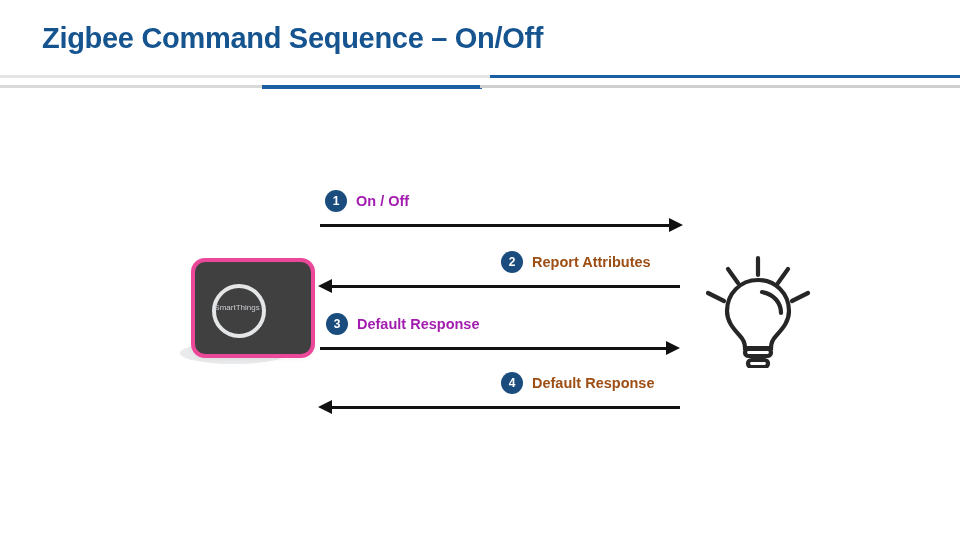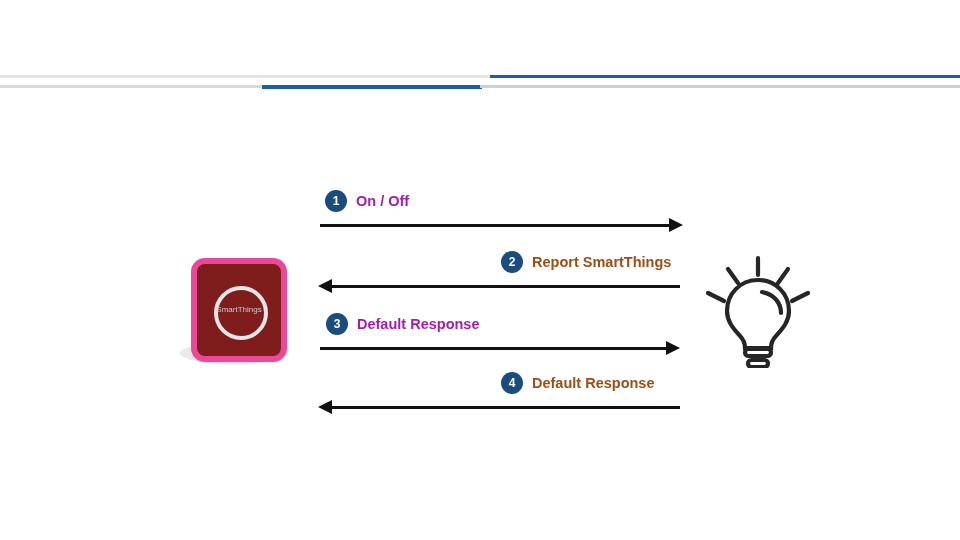--- a/index.html
+++ b/index.html
@@ -84,24 +84,25 @@
     height: 22px;
     background: #e9eaec;
     border-radius: 50%;
   }
   #hub-body {
     position: absolute;
     left: 13px;
     top: 10px;
     width: 84px;
     height: 92px;
-    background: #7f1d1d;
-    border: 6px solid #ec4899;
+    background: #404040;
+    border: 4px solid #ec4899;
     border-radius: 14px;
     box-shadow: 0 2px 4px rgba(0,0,0,0.04);
+    padding-left: 32px;
   }
   #hub-ring {
     position: absolute;
     left: 17px;
     top: 22px;
     width: 46px;
     height: 46px;
     border: 4px solid #e4e6e8;
     border-radius: 50%;
   }
@@ -185,20 +186,21 @@
     border-left: 14px solid #111111;
   }
   .arrow-head.left {
     border-right: 14px solid #111111;
   }
 </style>
 </head>
 <body>
 
 <div id="slide-header">
+  <div id="page-title">Zigbee Command Sequence – On/Off</div>
 
   <div class="rule" id="rule-top-grey"></div>
   <div class="rule" id="rule-top-blue"></div>
   <div class="rule" id="rule-bottom-grey-left"></div>
   <div class="rule" id="rule-bottom-blue"></div>
   <div class="rule" id="rule-bottom-grey-right"></div>
 </div>
 
 <div id="hub-device">
   <div id="hub-shadow"></div>
@@ -246,21 +248,21 @@
     </div>
     <div class="arrow-wrap" style="left:320px;width:363px">
       <div class="arrow-line" style="left:0;width:349px"></div>
       <div class="arrow-head right" style="left:349px"></div>
     </div>
   </div>
 
   <div class="msg-row" style="top:251px">
     <div class="msg-label" style="left:501px">
       <div class="step-badge">2</div>
-      <div class="step-text brown">Report SmartThings</div>
+      <div class="step-text brown">Report Attributes</div>
     </div>
     <div class="arrow-wrap" style="left:318px;width:362px">
       <div class="arrow-line" style="left:13px;width:349px"></div>
       <div class="arrow-head left" style="left:0"></div>
     </div>
   </div>
 
   <div class="msg-row" style="top:313px">
     <div class="msg-label" style="left:326px">
       <div class="step-badge">3</div>

